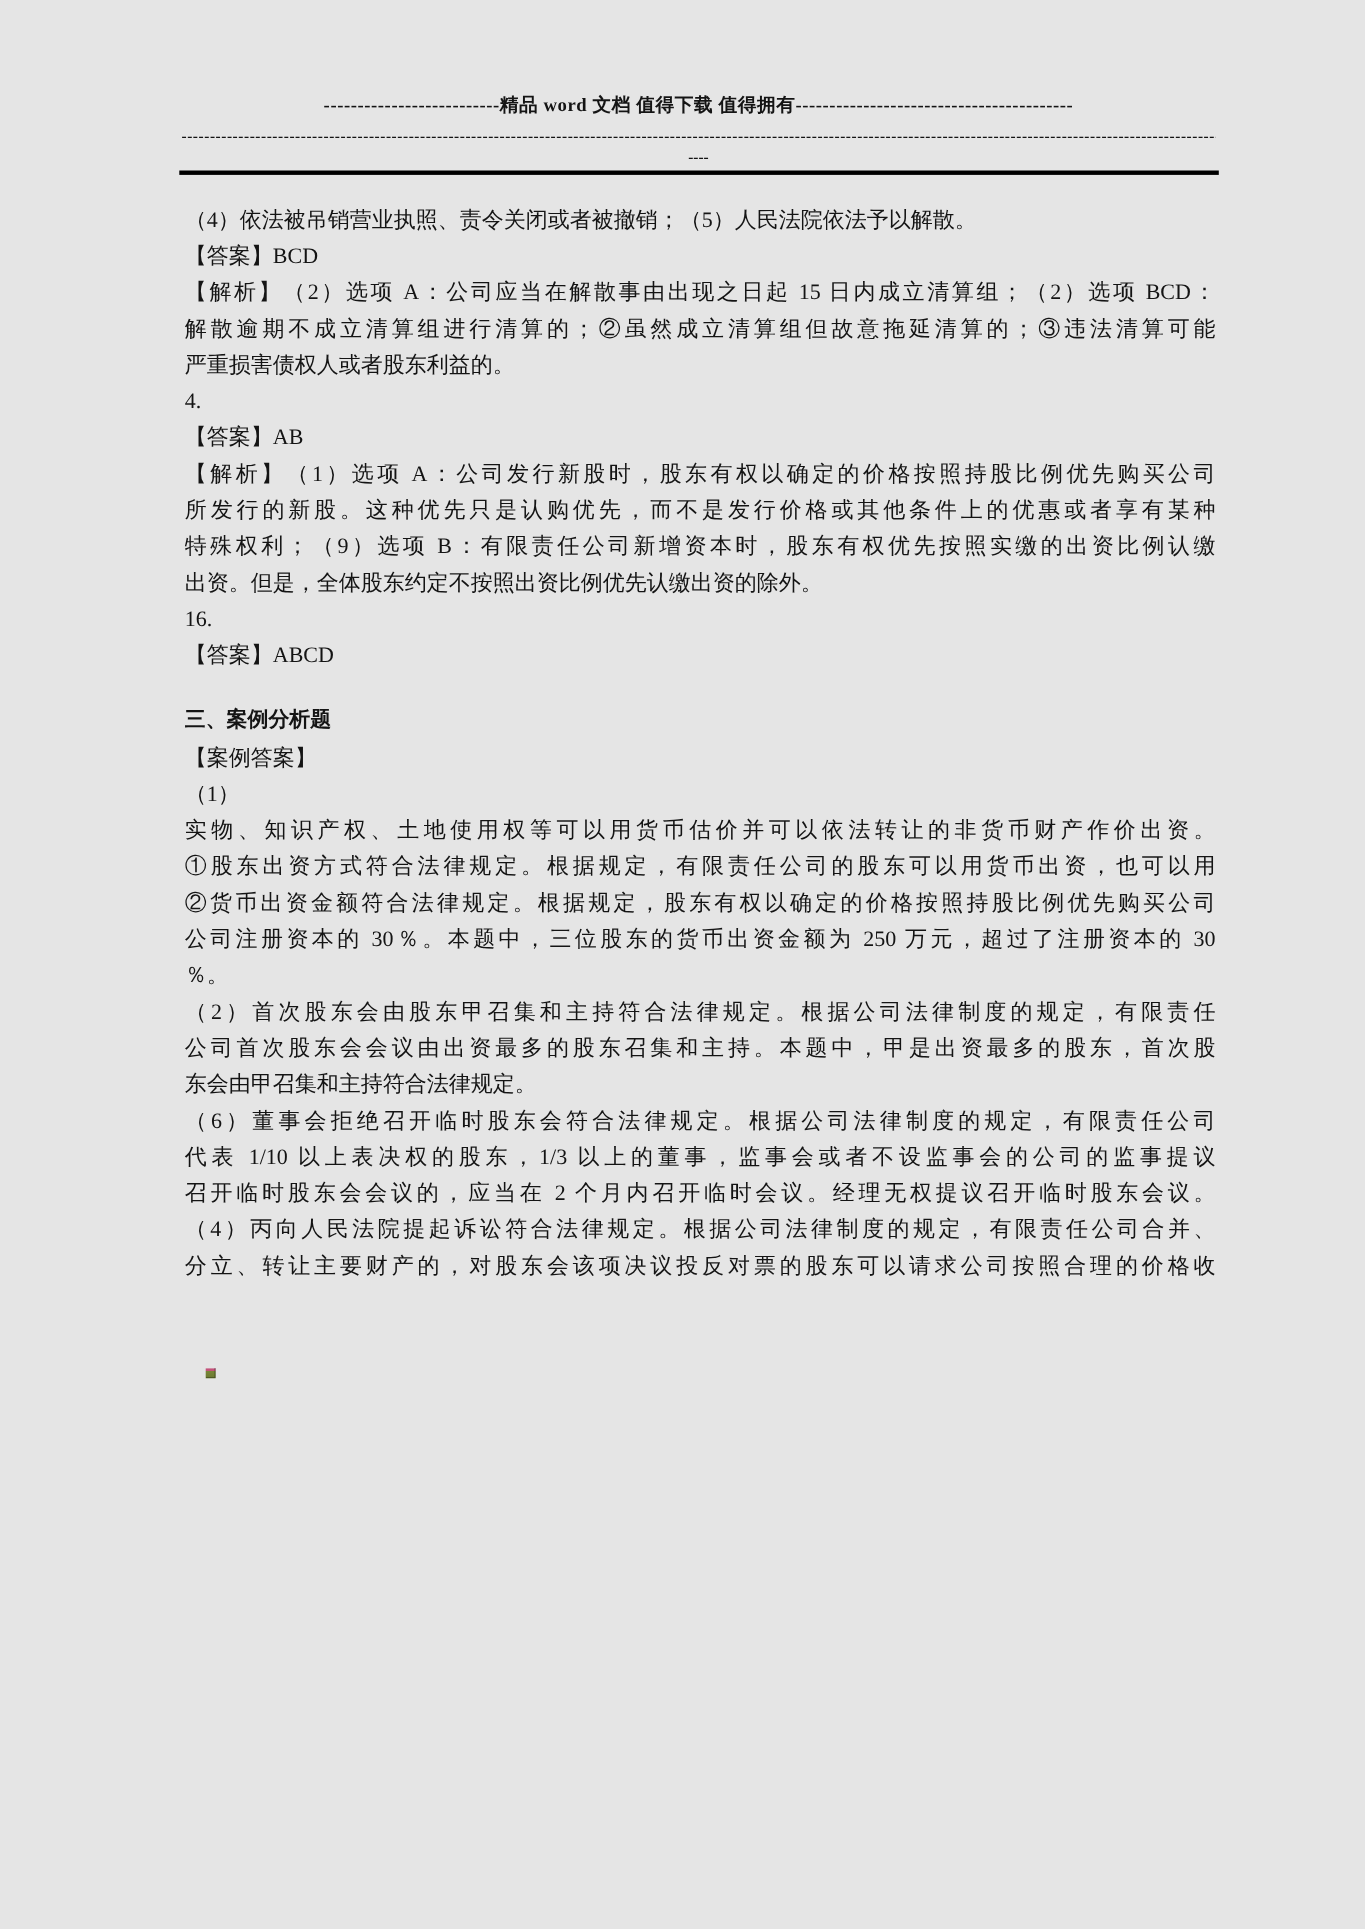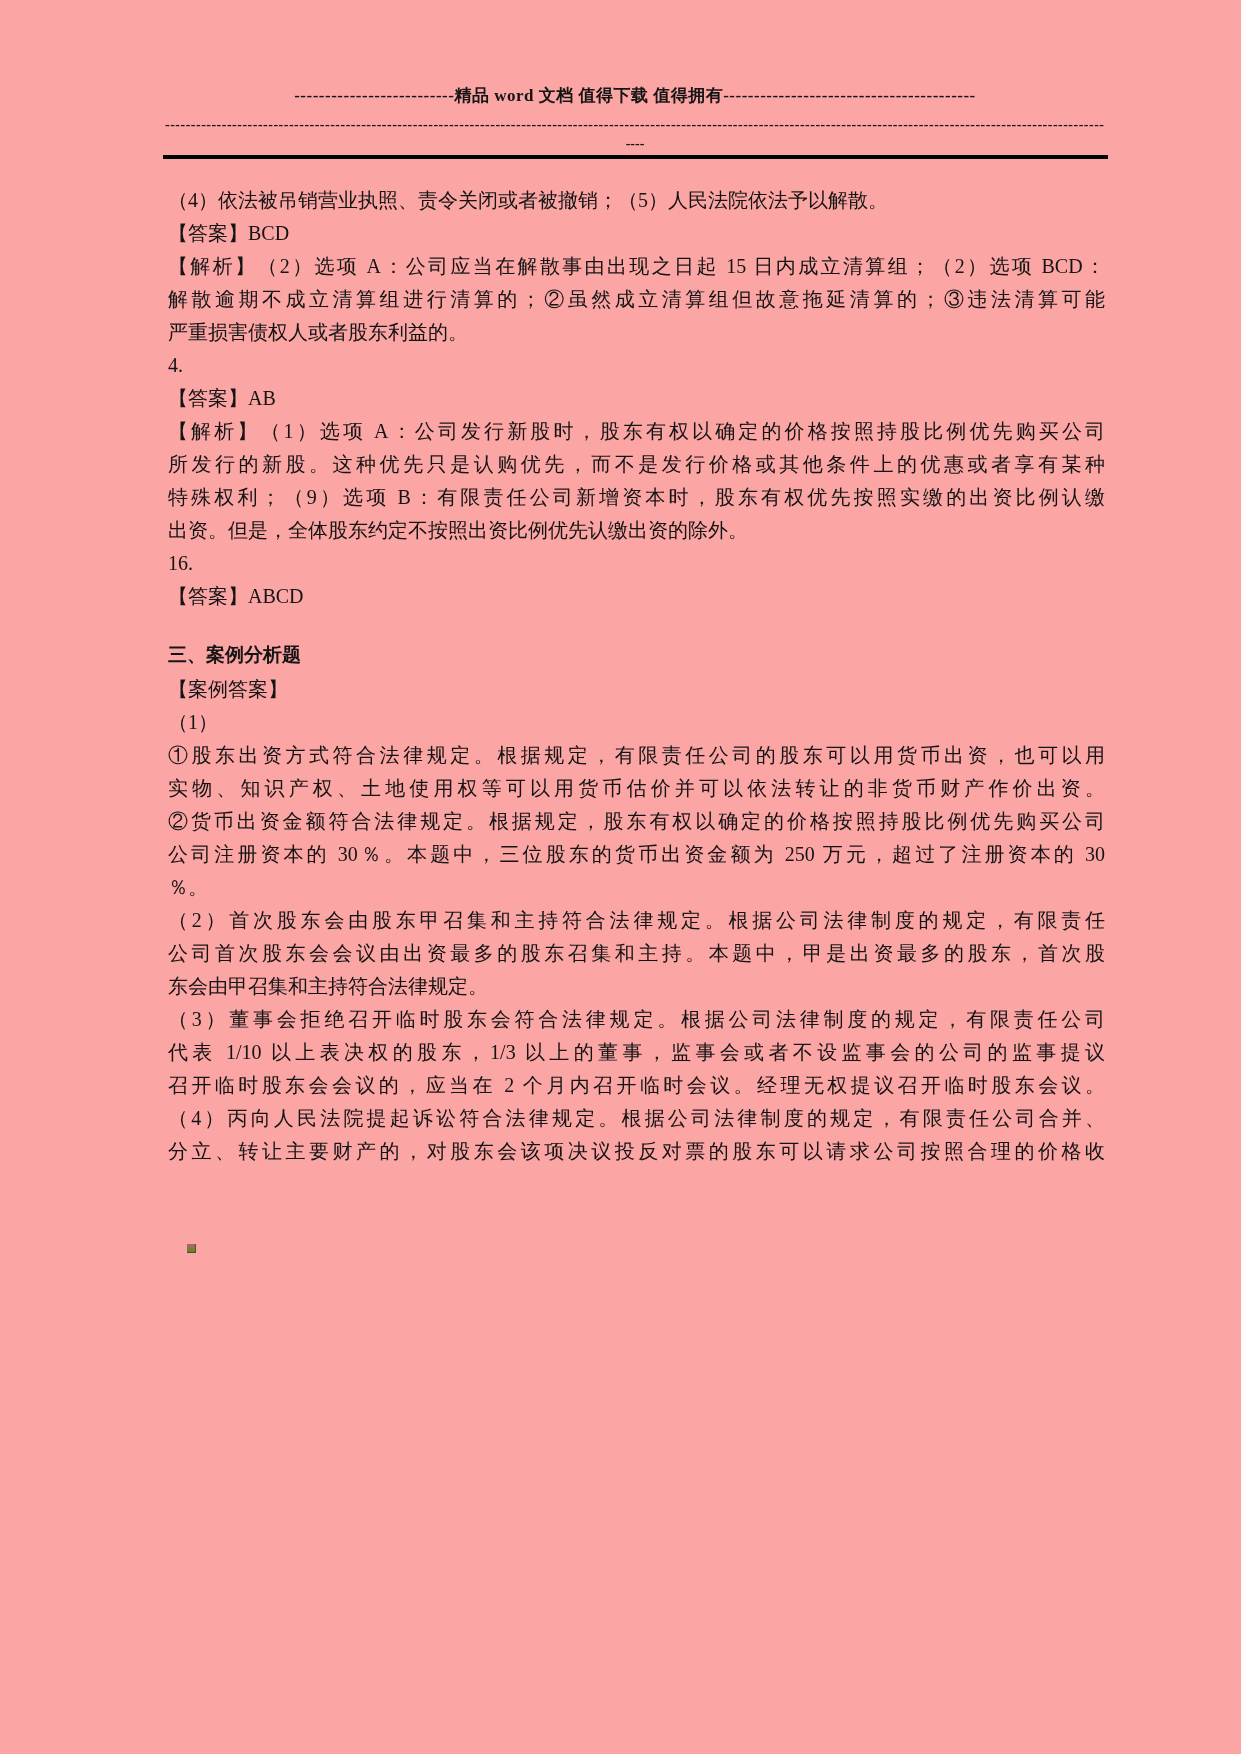--- a/index.html
+++ b/index.html
@@ -1,21 +1,21 @@
 <!DOCTYPE html>
 <html><head>
 <meta charset="utf-8">
 <style>
   html,body{margin:0;padding:0;background:#ffffff;}
   body{
     width:1241px;height:1754px;
     font-family:"Liberation Serif","DejaVu Serif",serif;
     color:#141414;
   }
-  .page{position:relative;width:1241px;height:1754px;background:#fca5a5;overflow:hidden;}
+  .page{position:relative;width:1241px;height:1754px;background:#e5e5e5;overflow:hidden;}
 
   
   .header-line1{
     position:absolute;top:84px;left:165px;width:940px;
     text-align:center;font-weight:bold;font-size:17px;
     white-space:nowrap;overflow:hidden;letter-spacing:.5px;
   }
   .header-line2{
     position:absolute;top:117px;left:165px;width:940px;height:18px;
     font-size:14px;font-weight:bold;white-space:nowrap;overflow:hidden;letter-spacing:.5px;
@@ -75,29 +75,29 @@
       <div class="line">【答案】AB</div>
       <div class="line j">【解析】（1）选项 A：公司发行新股时，股东有权以确定的价格按照持股比例优先购买公司</div>
       <div class="line j">所发行的新股。这种优先只是认购优先，而不是发行价格或其他条件上的优惠或者享有某种</div>
       <div class="line j">特殊权利；（9）选项 B：有限责任公司新增资本时，股东有权优先按照实缴的出资比例认缴</div>
       <div class="line">出资。但是，全体股东约定不按照出资比例优先认缴出资的除外。</div>
       <div class="line">16.</div>
       <div class="line">【答案】ABCD</div>
       <div class="line heading">三、案例分析题</div>
       <div class="line">【案例答案】</div>
       <div class="line">（1）</div>
+      <div class="line j">实物、知识产权、土地使用权等可以用货币估价并可以依法转让的非货币财产作价出资。</div>
       <div class="line j">①股东出资方式符合法律规定。根据规定，有限责任公司的股东可以用货币出资，也可以用</div>
-      <div class="line j">实物、知识产权、土地使用权等可以用货币估价并可以依法转让的非货币财产作价出资。</div>
       <div class="line j">②货币出资金额符合法律规定。根据规定，股东有权以确定的价格按照持股比例优先购买公司</div>
       <div class="line j">公司注册资本的 30％。本题中，三位股东的货币出资金额为 250 万元，超过了注册资本的 30</div>
       <div class="line">％。</div>
       <div class="line j">（2）首次股东会由股东甲召集和主持符合法律规定。根据公司法律制度的规定，有限责任</div>
       <div class="line j">公司首次股东会会议由出资最多的股东召集和主持。本题中，甲是出资最多的股东，首次股</div>
       <div class="line">东会由甲召集和主持符合法律规定。</div>
-      <div class="line j">（3）董事会拒绝召开临时股东会符合法律规定。根据公司法律制度的规定，有限责任公司</div>
+      <div class="line j">（6）董事会拒绝召开临时股东会符合法律规定。根据公司法律制度的规定，有限责任公司</div>
       <div class="line j">代表 1/10 以上表决权的股东，1/3 以上的董事，监事会或者不设监事会的公司的监事提议</div>
       <div class="line j">召开临时股东会会议的，应当在 2 个月内召开临时会议。经理无权提议召开临时股东会议。</div>
       <div class="line j">（4）丙向人民法院提起诉讼符合法律规定。根据公司法律制度的规定，有限责任公司合并、</div>
       <div class="line j">分立、转让主要财产的，对股东会该项决议投反对票的股东可以请求公司按照合理的价格收</div>
     </div>
 
   <div class="embedded-object"></div>
 
 </div>
 

